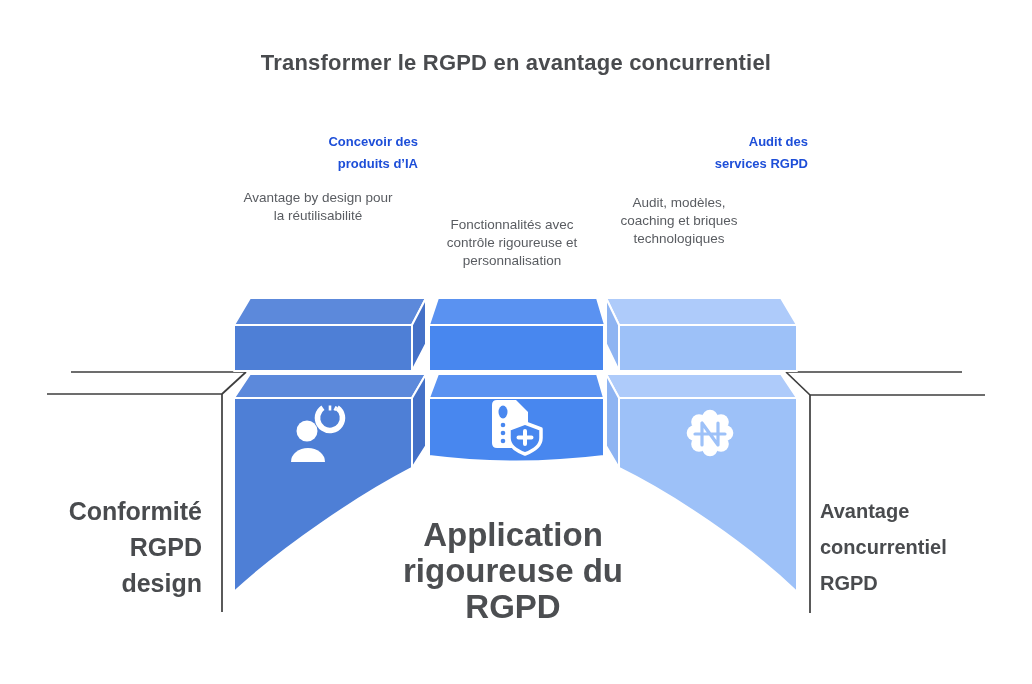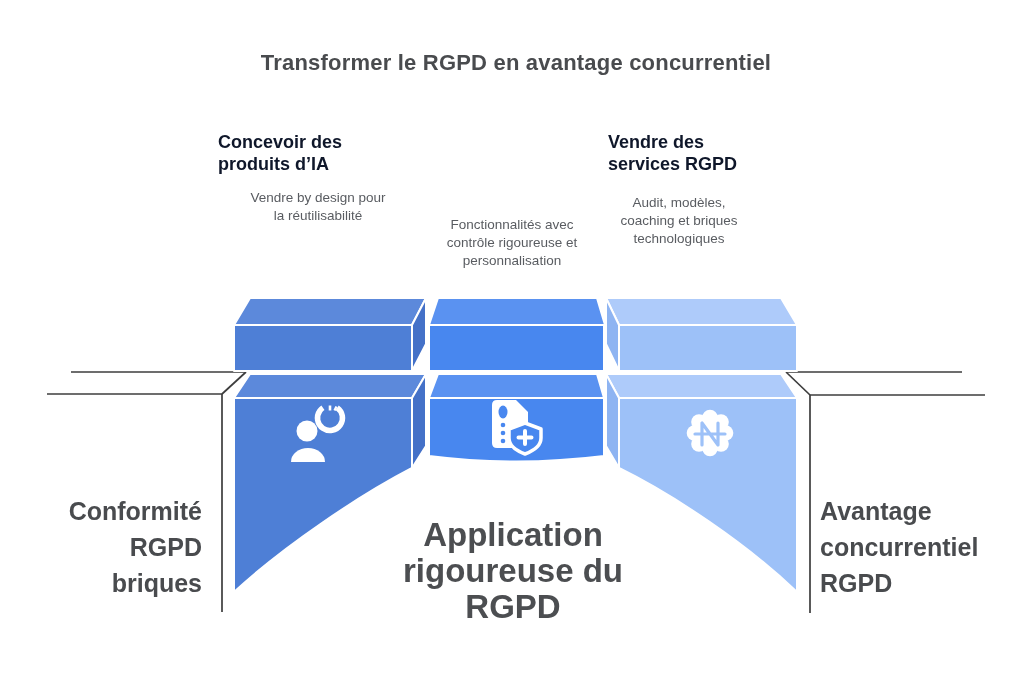--- a/index.html
+++ b/index.html
@@ -2,31 +2,31 @@
 <html><head>
 <meta charset="utf-8">
 <style>
   html,body{margin:0;padding:0;background:#fff;}
   #stage{position:relative;width:1032px;height:648px;background:#fff;overflow:hidden;
          font-family:"Liberation Sans", sans-serif;}
   .abs{position:absolute;}
   .preline{white-space:pre-line;}
   #title{left:0;top:50px;width:1032px;text-align:center;font-size:22px;font-weight:bold;
          color:#494b4e;letter-spacing:.2px;}
-  .col-head{width:200px;text-align:left;font-size:18px;font-weight:bold;color:#0f172a;line-height:22px;}
+  .col-head{width:200px;text-align:right;font-size:13px;font-weight:bold;color:#1d4ed8;line-height:22px;}
   .col-sub{width:210px;text-align:center;font-size:13.5px;color:#595c61;line-height:18px;}
   #col1-head{left:218px;top:131px;}
   #col2-head{left:412px;top:131px;}
   #col3-head{left:608px;top:131px;}
   #col1-sub{left:213px;top:189px;}
   #col2-sub{left:407px;top:216px;}
   #col3-sub{left:574px;top:194px;}
   .stage-label{font-weight:bold;color:#494b4e;}
   #label-left{right:830px;top:493px;text-align:right;font-size:25px;line-height:36px;}
-  #label-right{left:820px;top:493px;text-align:left;font-size:25px;line-height:36px;}
+  #label-right{left:820px;top:493px;text-align:left;font-size:20px;line-height:36px;}
   #label-center{left:363px;top:517px;width:300px;text-align:center;font-size:33px;line-height:36px;color:#4c4e51;}
   svg{display:block;}
 </style>
 </head>
 <body>
 
 <div id="stage">
 
   <svg class="abs" style="left:0;top:0;" width="1032" height="684" viewBox="0 0 1032 684">
 
@@ -98,35 +98,35 @@
         <circle cx="710" cy="433" r="18.5"></circle>
       </g>
       <path d="M702,445 V423 M718,445 V423 M702,423 L718,445 M695,434 H725" fill="none" stroke="#9DC1F8" stroke-width="3.2" stroke-linecap="round"></path>
     </g>
   </svg>
 
   <div id="title" class="abs">Transformer le RGPD en avantage concurrentiel</div>
 
   <div id="col1-head" class="abs col-head preline">Concevoir des
 produits d’IA</div>
-  <div id="col3-head" class="abs col-head preline">Vendre des
+  <div id="col3-head" class="abs col-head preline">Audit des
 services RGPD</div>
 
-  <div id="col1-sub" class="abs col-sub preline">Vendre by design pour
+  <div id="col1-sub" class="abs col-sub preline">Avantage by design pour
 la réutilisabilité</div>
   <div id="col2-sub" class="abs col-sub preline">Fonctionnalités avec
 contrôle rigoureuse et
 personnalisation</div>
   <div id="col3-sub" class="abs col-sub preline">Audit, modèles,
 coaching et briques
 technologiques</div>
 
   <div id="label-left" class="abs stage-label preline">Conformité
 RGPD
-briques</div>
+design</div>
   <div id="label-center" class="abs stage-label preline">Application
 rigoureuse du
 RGPD</div>
   <div id="label-right" class="abs stage-label preline">Avantage
 concurrentiel
 RGPD</div>
 
 </div>
 
 </body></html>

